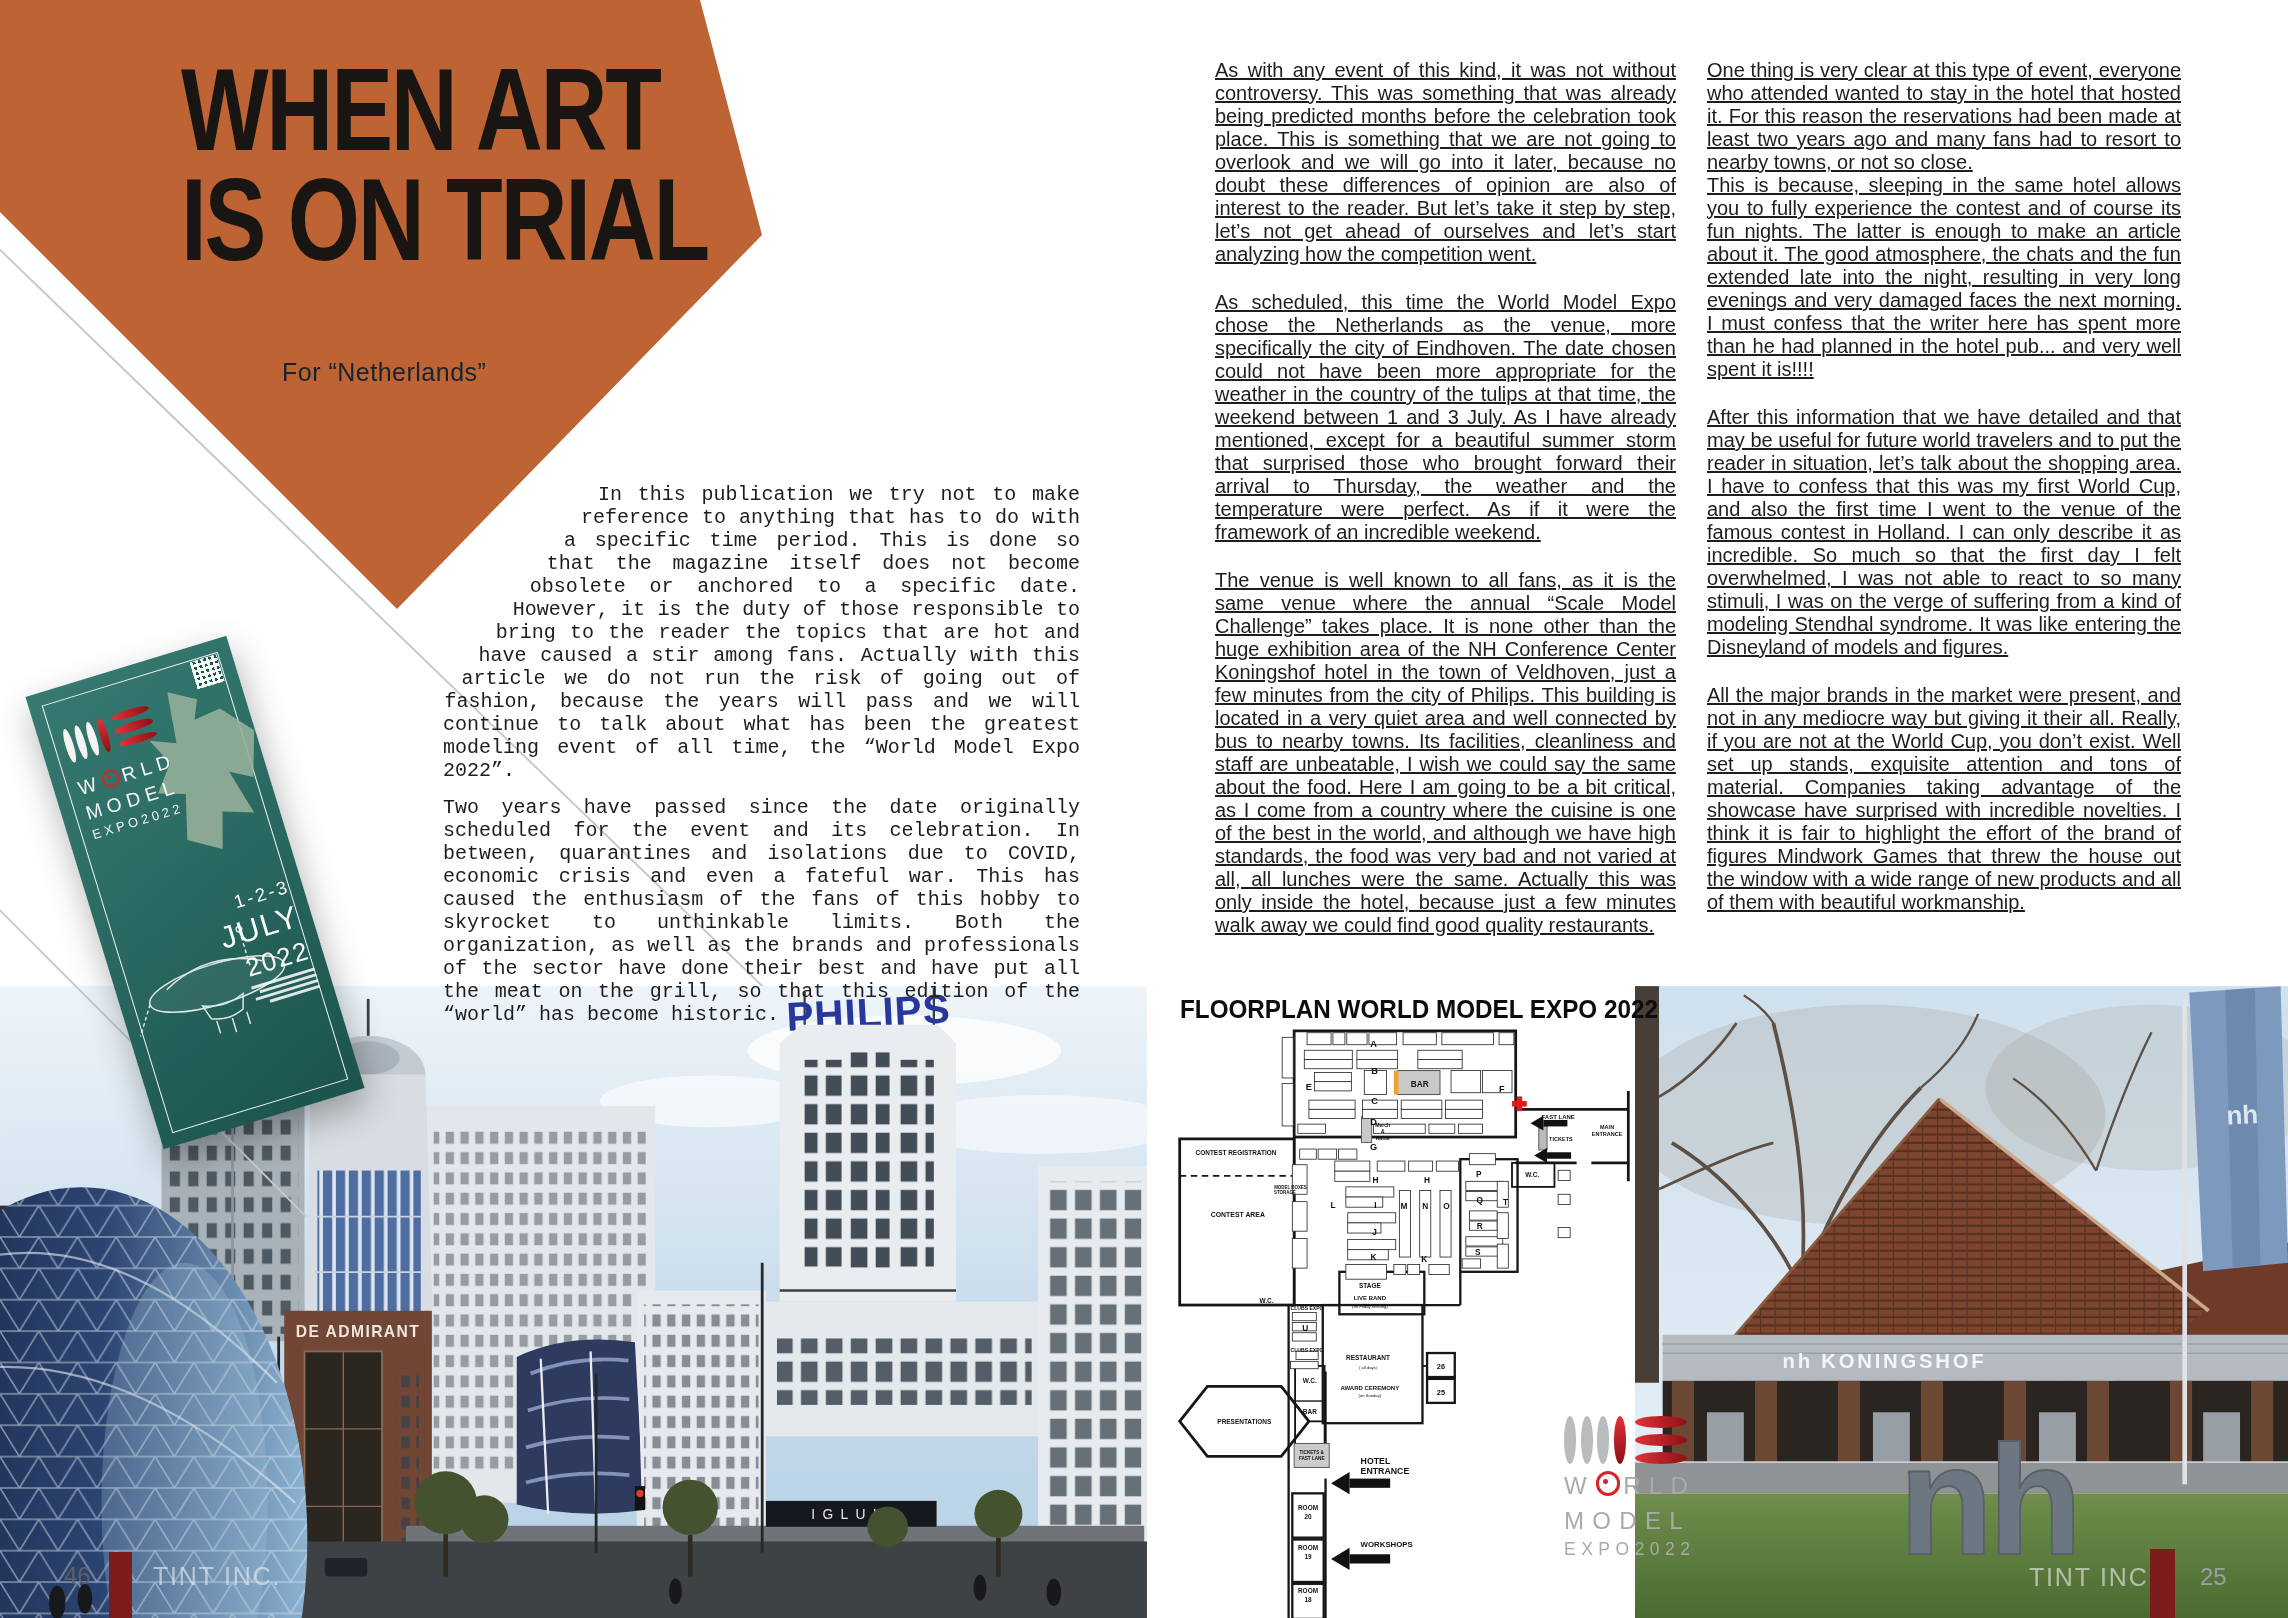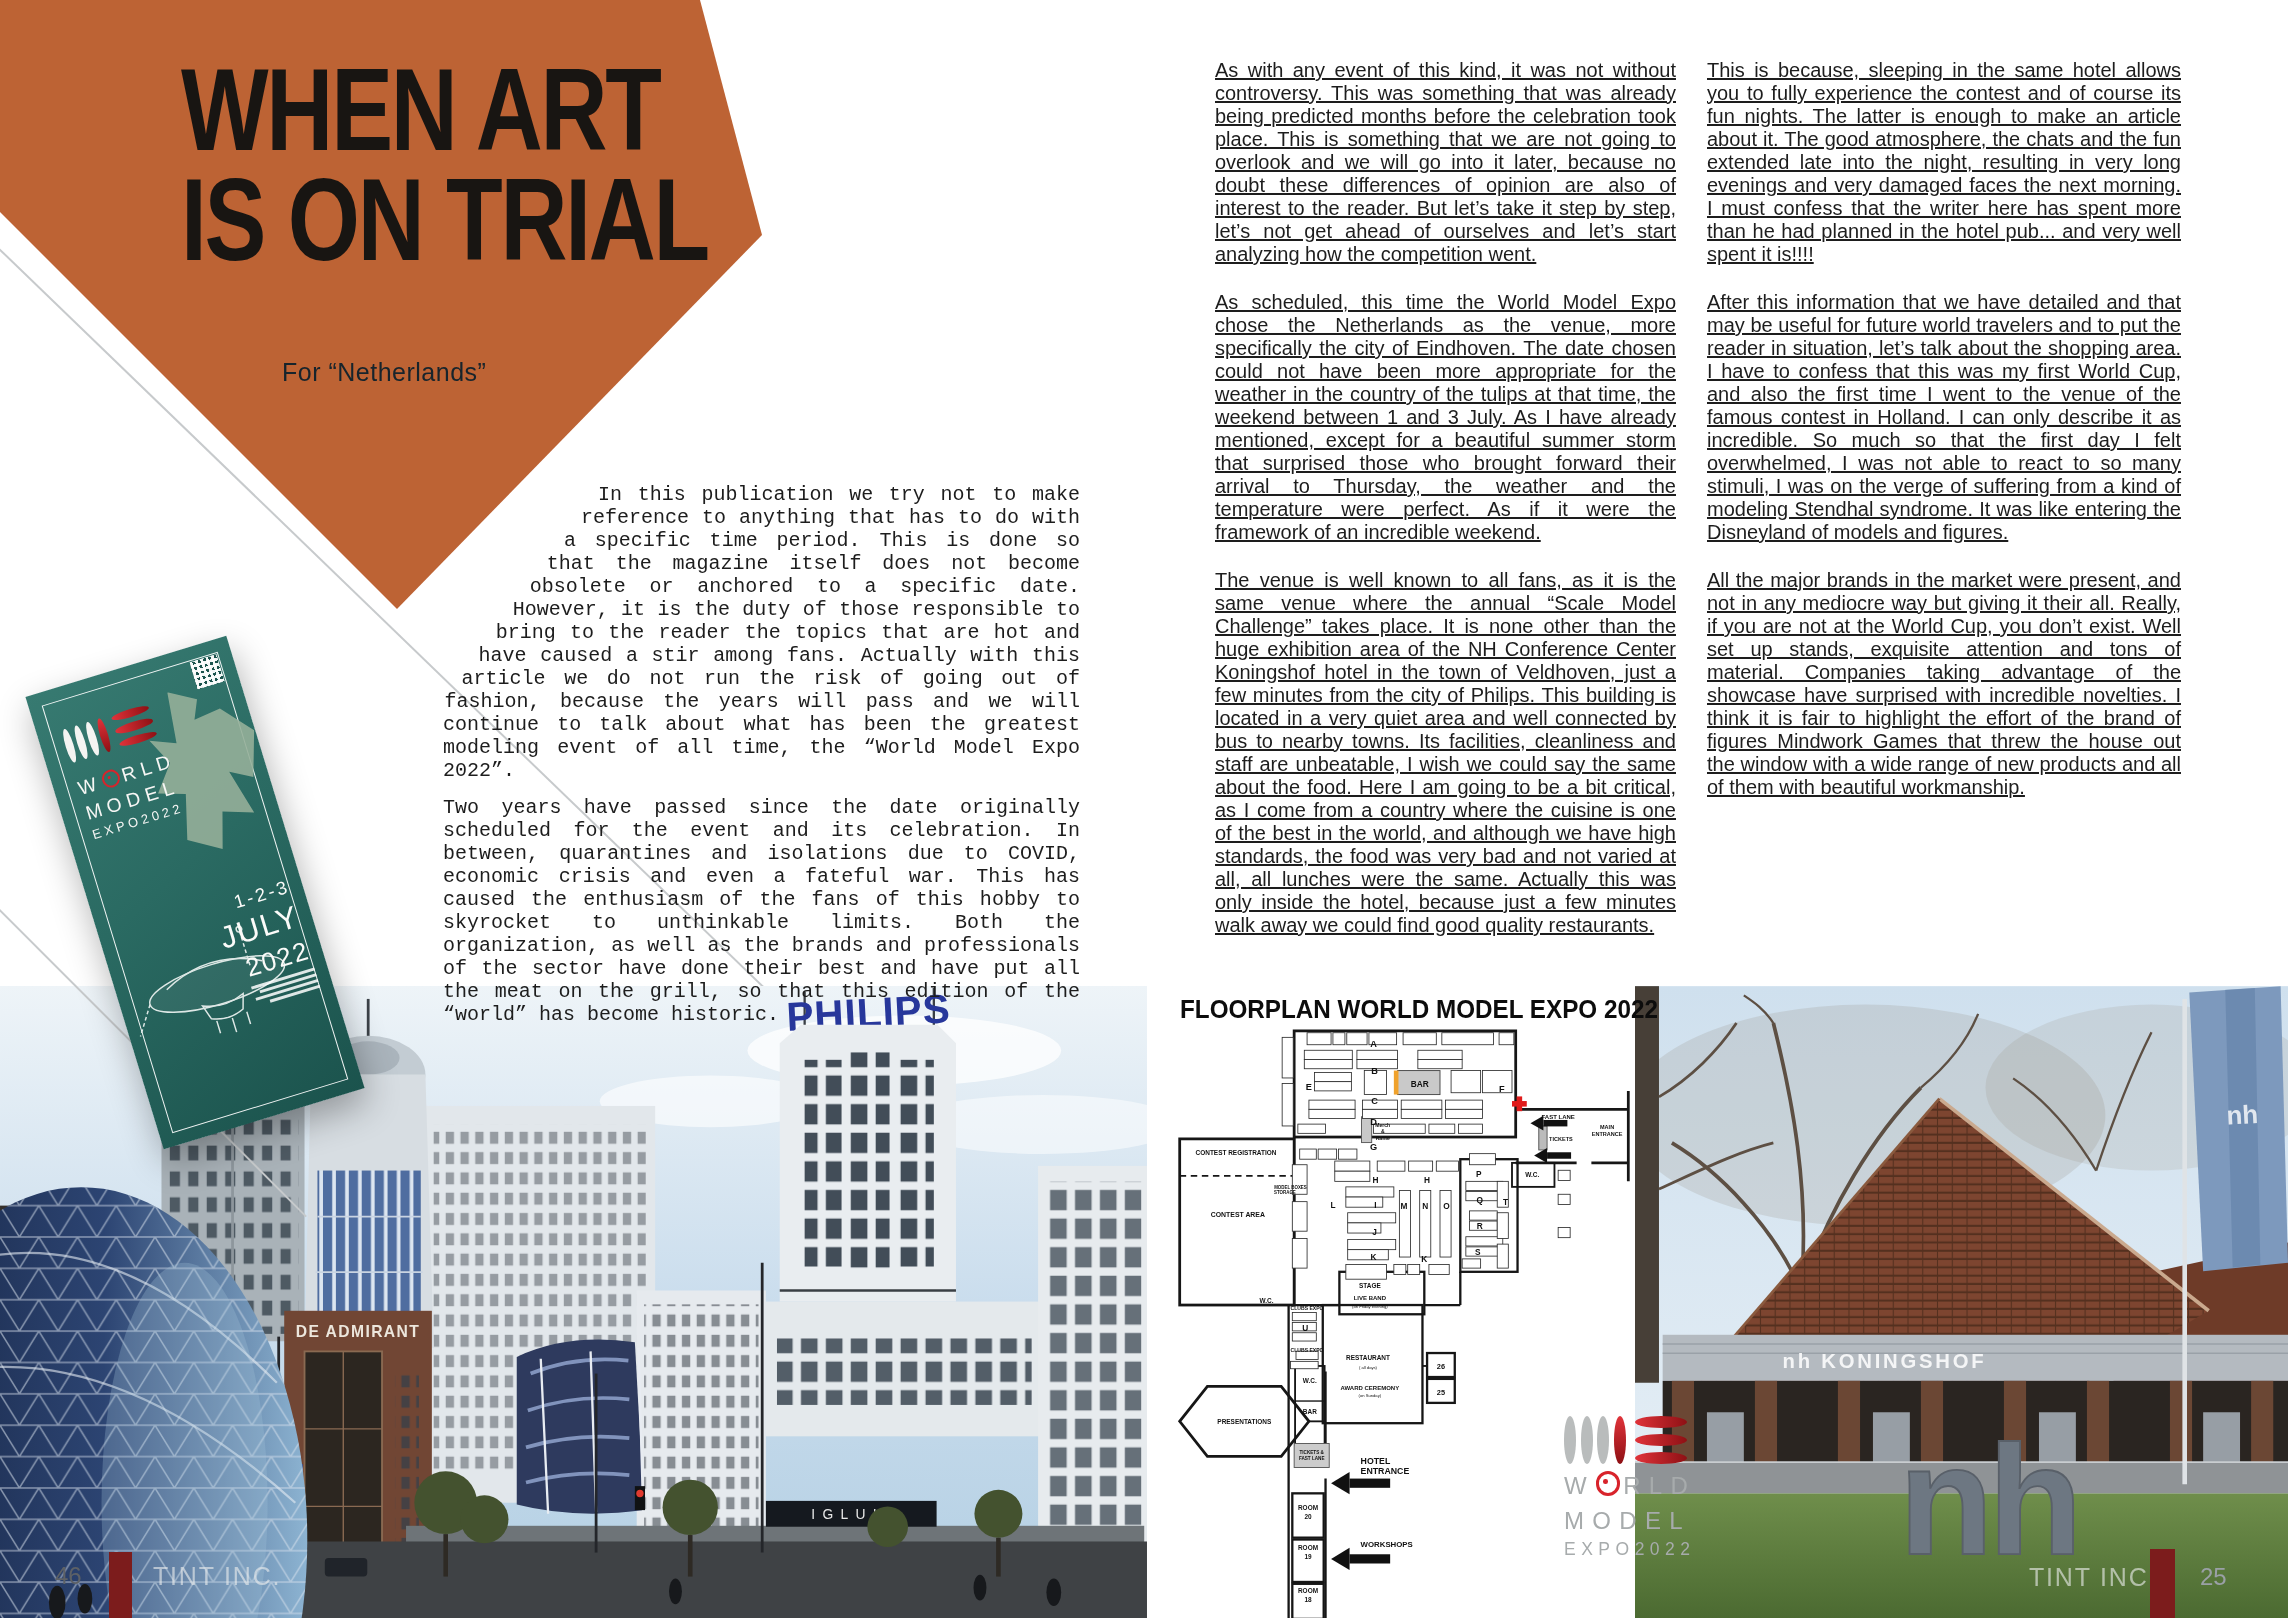--- a/index.html
+++ b/index.html
@@ -327,20 +327,21 @@
     <p style="margin:0">In this publication we try not to make reference to anything that has to do with a specific time period. This is done so that the magazine itself does not become obsolete or anchored to a specific date. However, it is the duty of those responsible to bring to the reader the topics that are hot and have caused a stir among fans. Actually with this article we do not run the risk of going out of fashion, because the years will pass and we will continue to talk about what has been the greatest modeling event of all time, the “World Model Expo 2022”.</p>
     <p class="para2">Two years have passed since the date originally scheduled for the event and its celebration. In between, quarantines and isolations due to COVID, economic crisis and even a fateful war. This has caused the enthusiasm of the fans of this hobby to skyrocket to unthinkable limits. Both the organization, as well as the brands and professionals of the sector have done their best and have put all the meat on the grill, so that this edition of the “world” has become historic.</p>
   </div>
 
   <div class="abs bodytext col col1">
     <p>As with any event of this kind, it was not without controversy. This was something that was already being predicted months before the celebration took place. This is something that we are not going to overlook and we will go into it later, because no doubt these differences of opinion are also of interest to the reader. But let’s take it step by step, let’s not get ahead of ourselves and let’s start analyzing how the competition went.</p>
     <p>As scheduled, this time the World Model Expo chose the Netherlands as the venue, more specifically the city of Eindhoven. The date chosen could not have been more appropriate for the weather in the country of the tulips at that time, the weekend between 1 and 3 July. As I have already mentioned, except for a beautiful summer storm that surprised those who brought forward their arrival to Thursday, the weather and the temperature were perfect. As if it were the framework of an incredible weekend.</p>
     <p>The venue is well known to all fans, as it is the same venue where the annual “Scale Model Challenge” takes place. It is none other than the huge exhibition area of the NH Conference Center Koningshof hotel in the town of Veldhoven, just a few minutes from the city of Philips. This building is located in a very quiet area and well connected by bus to nearby towns. Its facilities, cleanliness and staff are unbeatable, I wish we could say the same about the food. Here I am going to be a bit critical, as I come from a country where the cuisine is one of the best in the world, and although we have high standards, the food was very bad and not varied at all, all lunches were the same. Actually this was only inside the hotel, because just a few minutes walk away we could find good quality restaurants.</p>
   </div>
   <div class="abs bodytext col col2">
+    <p class="nogap">One thing is very clear at this type of event, everyone who attended wanted to stay in the hotel that hosted it. For this reason the reservations had been made at least two years ago and many fans had to resort to nearby towns, or not so close.</p>
     <p>This is because, sleeping in the same hotel allows you to fully experience the contest and of course its fun nights. The latter is enough to make an article about it. The good atmosphere, the chats and the fun extended late into the night, resulting in very long evenings and very damaged faces the next morning. I must confess that the writer here has spent more than he had planned in the hotel pub... and very well spent it is!!!!</p>
     <p>After this information that we have detailed and that may be useful for future world travelers and to put the reader in situation, let’s talk about the shopping area. I have to confess that this was my first World Cup, and also the first time I went to the venue of the famous contest in Holland. I can only describe it as incredible. So much so that the first day I felt overwhelmed, I was not able to react to so many stimuli, I was on the verge of suffering from a kind of modeling Stendhal syndrome. It was like entering the Disneyland of models and figures.</p>
     <p>All the major brands in the market were present, and not in any mediocre way but giving it their all. Really, if you are not at the World Cup, you don’t exist. Well set up stands, exquisite attention and tons of material. Companies taking advantage of the showcase have surprised with incredible novelties. I think it is fair to highlight the effort of the brand of figures Mindwork Games that threw the house out the window with a wide range of new products and all of them with beautiful workmanship.</p>
   </div>
 
   <div class="abs poster">
     <div class="frame"></div>
     <div class="pmap"></div>
     <div class="qr"></div>
     <div class="pmarks">
@@ -577,21 +578,21 @@
           <span class="wm-h"></span>
           <span class="wm-h"></span>
           <span class="wm-h"></span>
         </span>
     </div>
     <div class="wword"><span>W</span><span class="o-ring big"></span><span>RLD</span></div>
     <div class="wword">MODEL</div>
     <div class="wword expo">EXPO2022</div>
   </div>
 
-  <div class="abs pageno" style="left:55px;top:1562px">46</div>
+  <div class="abs pageno" style="left:64px;top:1562px">46</div>
   <div class="abs redbar" style="left:109px;top:1552px;width:23px;height:66px"></div>
   <div class="abs watermark" style="left:153px;top:1562px">TINT INC.</div>
   <div class="abs watermark" style="left:2029px;top:1563px">TINT INC.</div>
   <div class="abs redbar" style="left:2150px;top:1549px;width:25px;height:70px"></div>
   <div class="abs pageno right" style="left:2200px;top:1563px">25</div>
 
 </div>
 
 
 </body></html>

